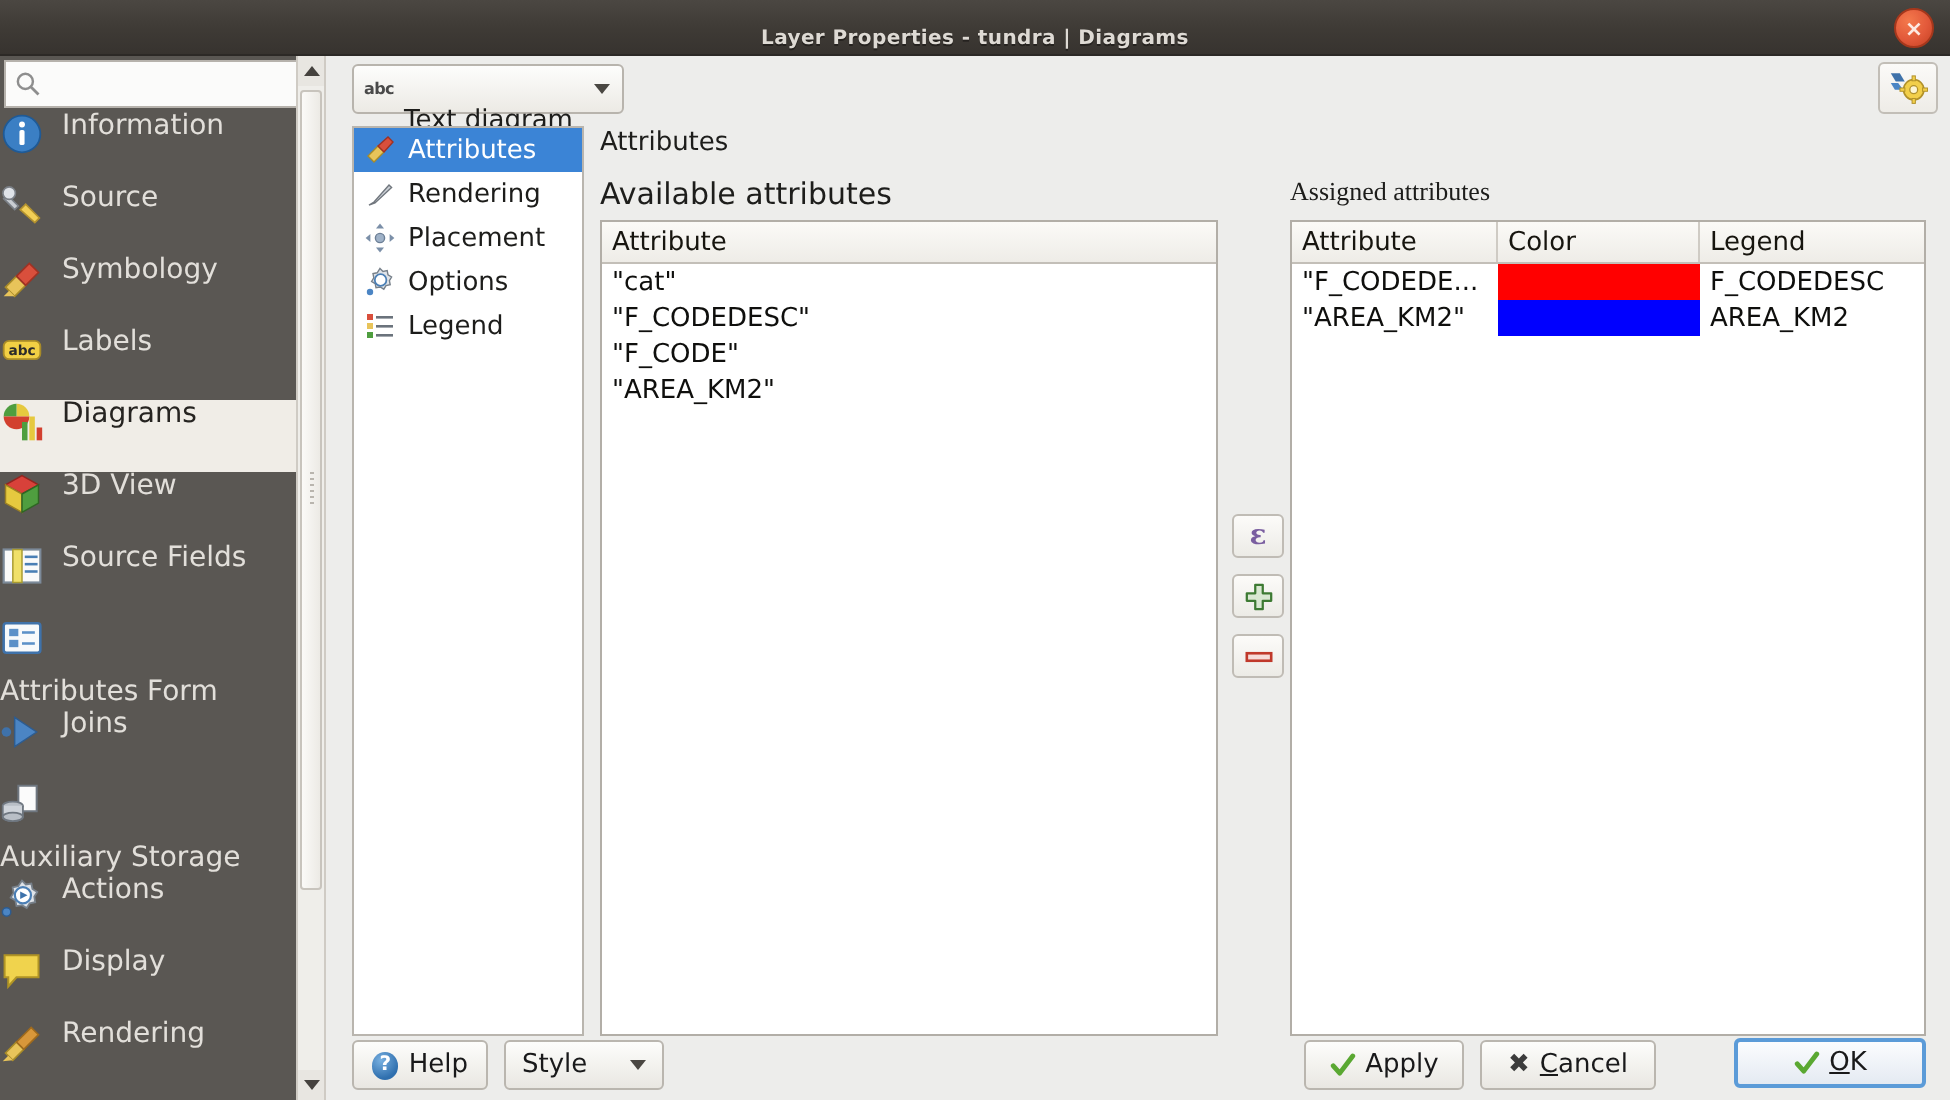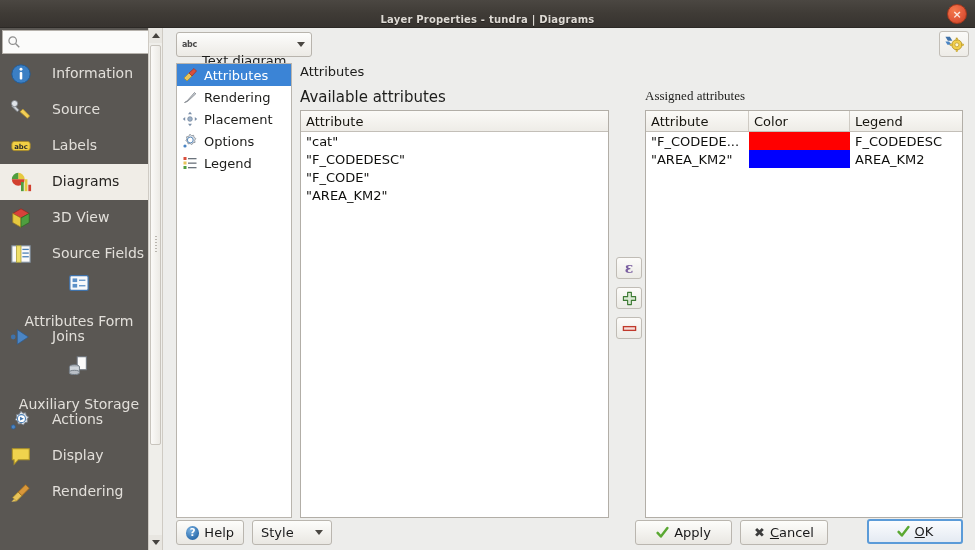--- a/index.html
+++ b/index.html
@@ -51,22 +51,22 @@
   #search-input-box input {
     border: 0; outline: none; background: transparent;
     font-family: inherit; font-size: 12px; color: #333;
     width: 132px; height: 18px; padding-left: 3px;
   }
   #nav-list {
     position: absolute; left: 0; top: 28px; width: 148px; bottom: 0;
     overflow: hidden;
   }
   .nav-item {
-    display: flex; align-items: center; gap: 20px;
-    height: 36px; padding-left: 10px; color: #e2dfda;
+    display: flex; gap: 9px;
+    height: 36px; color: #e2dfda;
     font-size: 14px; cursor: pointer; position: relative;
   }
   .nav-item.two-line { height: 47px; flex-direction: column; }
   .nav-item .nav-label { line-height: 1.12; }
   .nav-item.selected {
     background: #f0ede7; color: #262421;
   }
   .nav-icon { width: 22px; height: 22px; flex: 0 0 22px; }
 
   
@@ -208,21 +208,21 @@
     border: 2px solid #5b9bd8;
     background: linear-gradient(180deg, #fbfcfe, #e4eaf2);
   }
   #btn-help { left: 12px; top: 4px; width: 68px; }
   #btn-style { left: 88px; top: 4px; width: 80px; justify-content: space-between; padding: 0 8px; }
   #btn-style .caret {
     width: 0; height: 0;
     border-left: 4px solid transparent; border-right: 4px solid transparent;
     border-top: 5px solid #4a4742;
   }
-  #btn-apply { right: 243px; top: 4px; width: 97px; }
+  #btn-apply { right: 243px; top: 4px; width: 80px; }
   #btn-cancel { right: 147px; top: 4px; width: 88px; }
   #btn-ok { right: 12px; top: 3px; width: 96px; }
   .ul { text-decoration: underline; }
   .check {
     display: inline-block; width: 13px; height: 13px;
   }
   .xmark { font-size: 13px; color: #3c3c3c; font-weight: bold; line-height: 1; }
   .qmark {
     width: 14px; height: 14px; border-radius: 50%;
     background: radial-gradient(circle at 35% 30%, #78b0e0, #2f6fae 70%);
@@ -265,20 +265,28 @@
 
     <div class="nav-item">
       <svg class="nav-icon" viewBox="0 0 24 24">
         <path d="M4 6 L10 12 L8 14 L2 8 Z" fill="#c9cdd2" stroke="#7b8087" stroke-width=".9"></path>
         <circle cx="5" cy="5" r="3.4" fill="#dfe3e8" stroke="#7b8087" stroke-width=".9"></circle>
         <path d="M11 14 L19 21 L21.5 18.5 L14 11 Z" fill="#f2cf56" stroke="#b3922f" stroke-width=".9"></path>
       </svg>
       <span class="nav-label">Source</span>
     </div>
 
+    <div class="nav-item">
+      <svg class="nav-icon" viewBox="0 0 24 24">
+        <path d="M3 17 L9 11 L14 16 L8 22 Z" fill="#e8c45a" stroke="#a88b28" stroke-width=".9"></path>
+        <path d="M9 11 L16 4 L21 9 L14 16 Z" fill="#d94f3c" stroke="#9e3224" stroke-width=".9"></path>
+        <path d="M2 22 L8 22 L5 19 Z" fill="#e8c45a"></path>
+      </svg>
+      <span class="nav-label">Symbology</span>
+    </div>
 
     <div class="nav-item">
       <svg class="nav-icon" viewBox="0 0 24 24">
         <rect x="2" y="7" width="20" height="10" rx="3" fill="#f2d044" stroke="#a88b28" stroke-width="1"></rect>
         <text x="12" y="14.8" font-size="7.5" font-family="DejaVu Sans" font-weight="bold" fill="#2b2b2b" text-anchor="middle">abc</text>
       </svg>
       <span class="nav-label">Labels</span>
     </div>
 
     <div class="nav-item selected">

